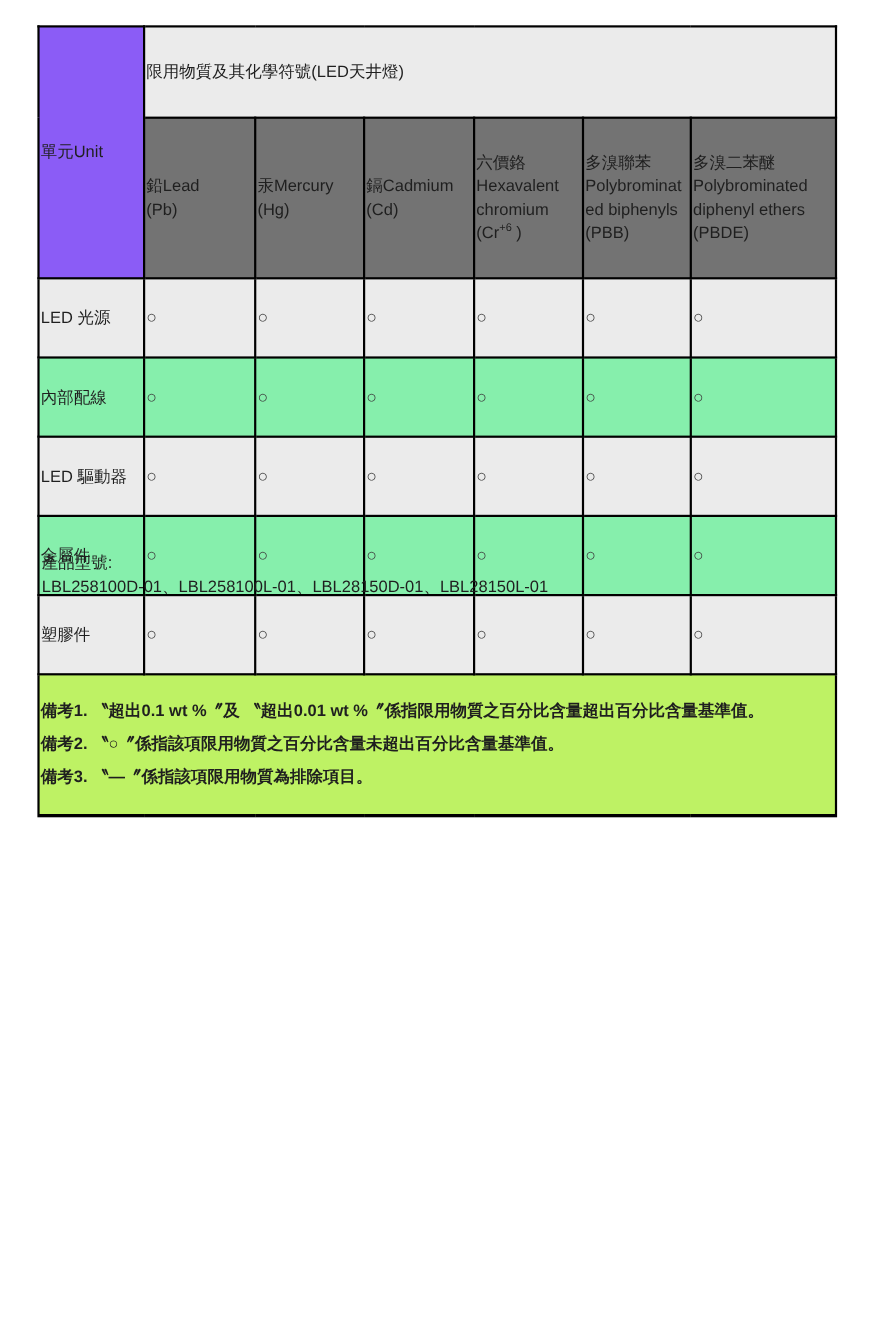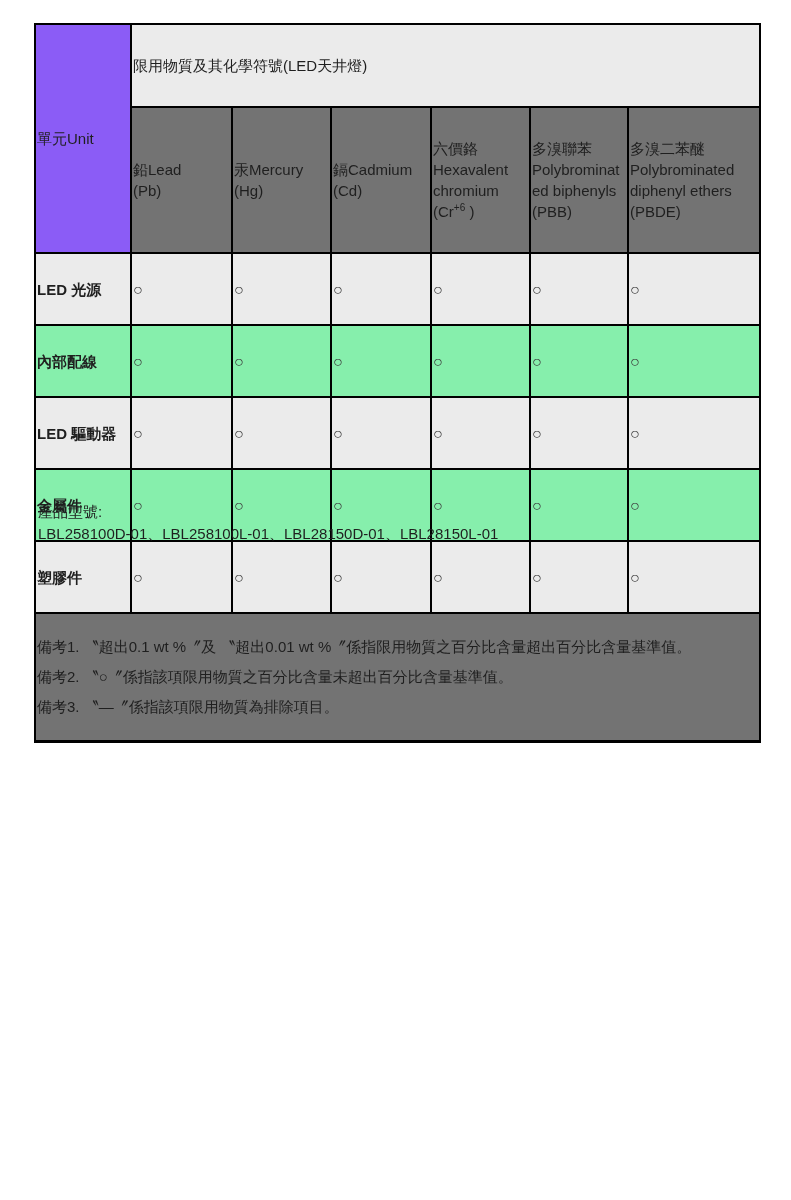--- a/index.html
+++ b/index.html
@@ -50,37 +50,37 @@
   }
   tr.header2 td.break-word {
     overflow-wrap: break-word;
   }
   sup.cr-sup {
     font-size: 10px;
     line-height: 0;
   }
   tr.data-row td {
     height: 34px;
-    font-weight: bold;
   }
   tr.data-row.shade td {
     background: #ebebeb;
   }
   tr.data-row.plain td {
     background: #86efac;
   }
   td.mark-cell {
     color: #3d3d3d;
     font-size: 16px;
   }
   td.notes-cell {
-    background: #737373;
+    background: #bef264;
     text-align: left;
     vertical-align: middle;
     padding: 10px 6px 10px 7px;
+    font-weight: bold;
   }
   .note-line {
     line-height: 30px;
     white-space: nowrap;
   }
   .products {
     position: absolute;
     left: 38px;
     top: 486px;
     font-size: 15px;

